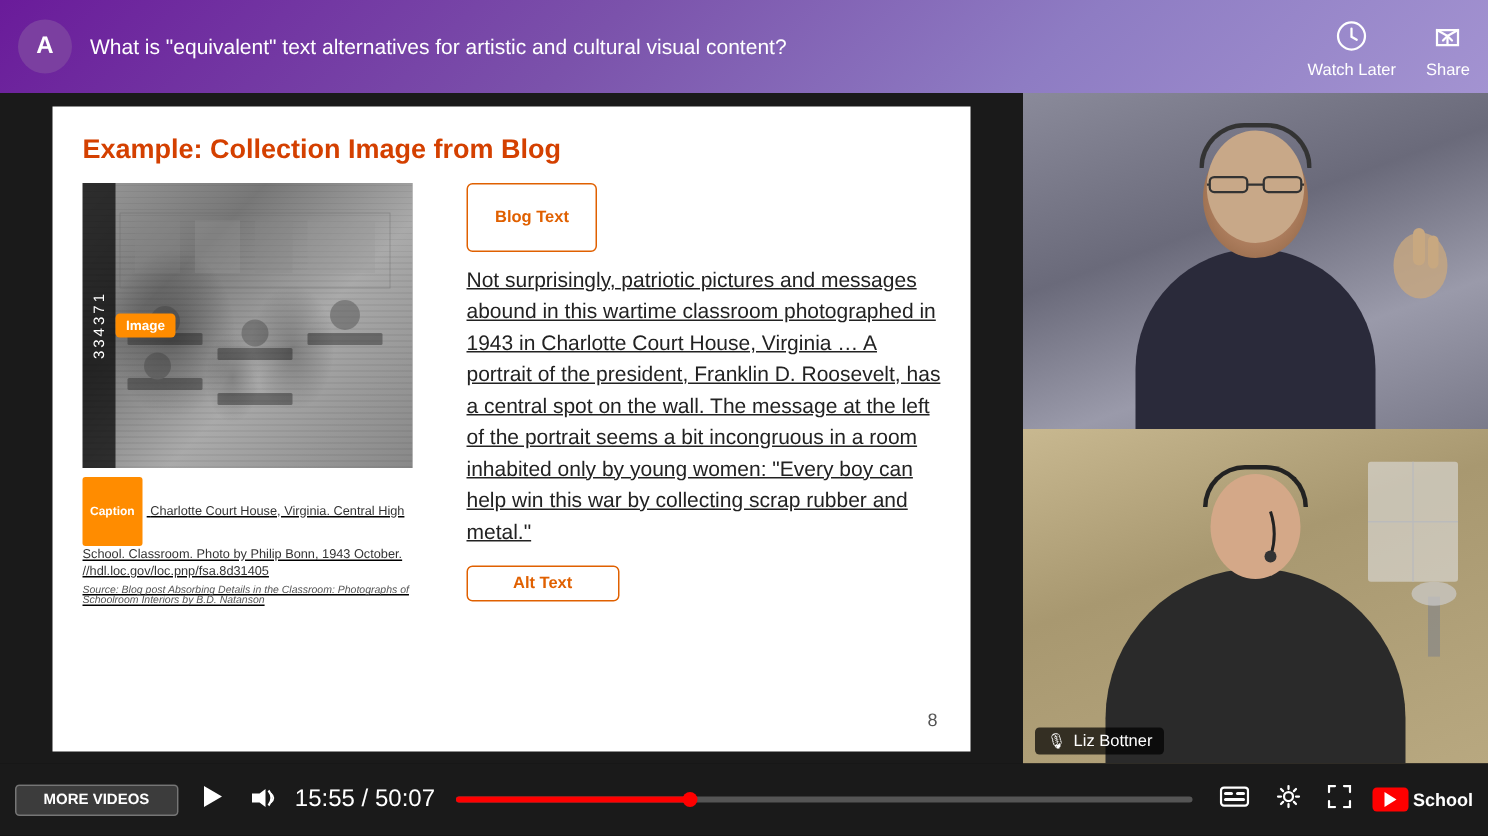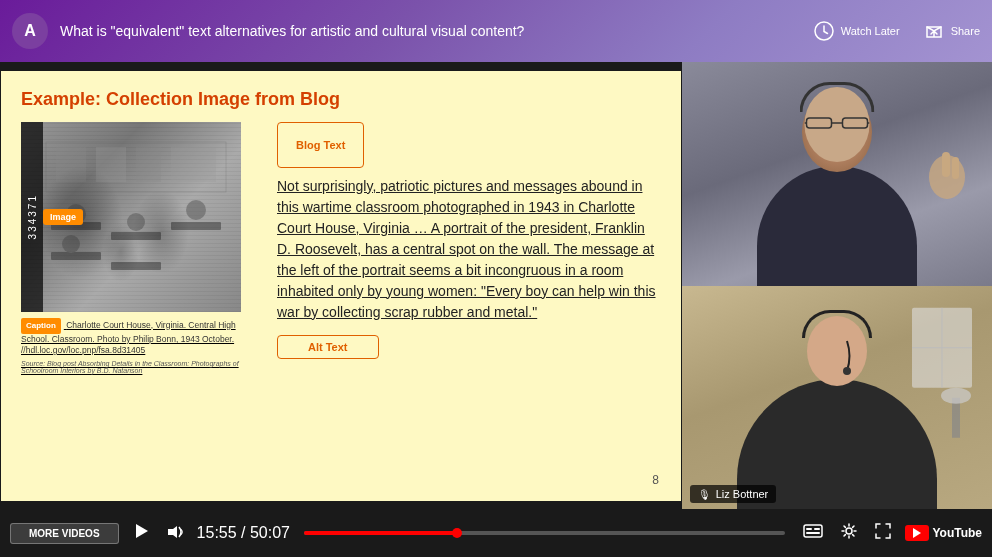--- a/index.html
+++ b/index.html
@@ -46,20 +46,21 @@
     }
 
     .header-actions {
       display: flex;
       align-items: center;
       gap: 20px;
     }
 
     .header-action-btn {
       display: flex;
+      flex-direction: column;
       align-items: center;
       gap: 3px;
       color: white;
       cursor: pointer;
     }
 
     .header-action-btn .icon-circle {
       width: 28px;
       height: 28px;
       display: flex;
@@ -84,23 +85,23 @@
     .slide-area {
       flex: 1;
       background: #1a1a1a;
       position: relative;
       display: flex;
       align-items: center;
       justify-content: center;
     }
 
     .slide-container {
-      width: 680px;
+      width: 612px;
       height: 430px;
-      background: #fef9c3;
+      background: #ffffff;
       position: relative;
       overflow: hidden;
     }
 
     .slide-inner {
       padding: 18px 20px;
       height: 100%;
       position: relative;
     }
 
@@ -199,21 +200,21 @@
       color: #333;
       line-height: 1.3;
     }
 
     .caption-badge {
       display: inline-block;
       background: #ff8c00;
       color: white;
       font-size: 8px;
       font-weight: bold;
-      padding: 3px 5px;
+      padding: 18px 5px;
       border-radius: 2px;
       margin-right: 3px;
     }
 
     .source-text {
       margin-top: 4px;
       font-size: 7px;
       color: #555;
       font-style: italic;
     }
@@ -705,16 +706,16 @@
     </div>
     <div class="ctrl-icon">
       <svg width="16" height="16" viewBox="0 0 16 16" fill="none">
         <path d="M1 5V1h4M11 1h4v4M15 11v4h-4M5 15H1v-4" stroke="white" stroke-width="1.5" stroke-linecap="round"></path>
       </svg>
     </div>
     <div class="youtube-logo">
       <div class="yt-icon">
         <div class="yt-play"></div>
       </div>
-      <span class="yt-text">YouTube</span>
+      <span class="yt-text">School</span>
     </div>
   </div>
 </div>
 
 </body></html>

